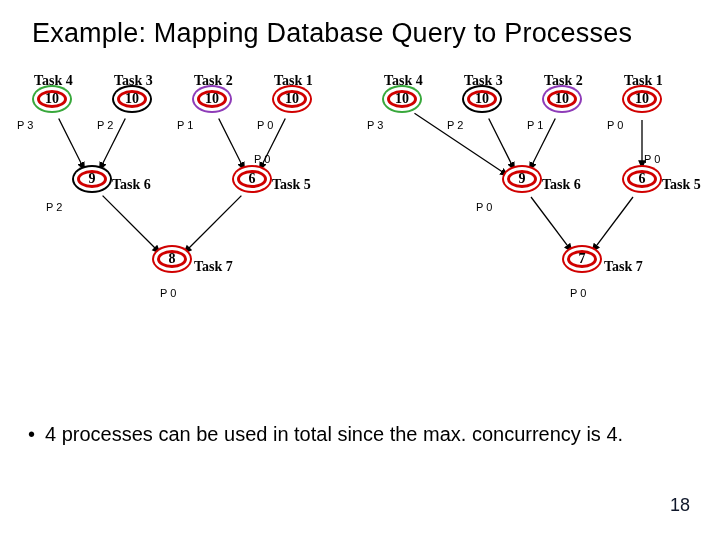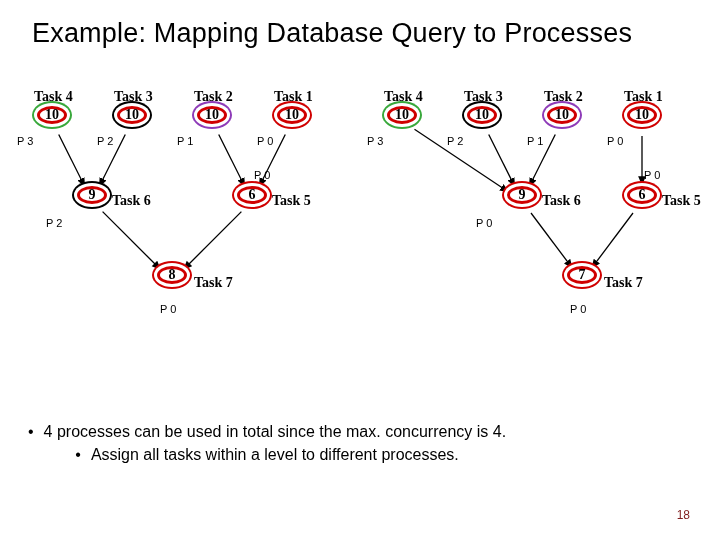--- a/index.html
+++ b/index.html
@@ -16,21 +16,21 @@
   .title {
     font-size: 27px;
     text-align: left;
     padding: 18px 0 0 32px;
     letter-spacing: 0.2px;
   }
   .diagram-area {
     position: relative;
     width: 720px;
     height: 280px;
-    margin-top: 36px;
+    margin-top: 20px;
   }
   .node {
     position: absolute;
     width: 30px;
     height: 18px;
     border-radius: 50%;
     border: 3px solid #d00000;
     background: #fff;
     box-sizing: border-box;
     display: flex;
@@ -65,34 +65,33 @@
   }
   svg.edges line {
     stroke: #000;
     stroke-width: 1.3;
     marker-end: url(#ah);
   }
   .bullets {
     position: absolute;
     left: 28px;
     top: 420px;
-    font-size: 16px;
+    font-size: 20px;
     line-height: 1.45;
-    text-align: center;
   }
   .bullets .row::before {
     content: "•";
     margin-right: 10px;
   }
   .pagenum {
     position: absolute;
     right: 30px;
-    bottom: 18px;
-    font-size: 12px;
-    color: #7f1d1d;
+    bottom: 24px;
+    font-size: 18px;
+    color: #0f172a;
   }
 </style>
 </head>
 <body>
 
 <div class="title">Example: Mapping Database Query to Processes</div>
 
 <div class="diagram-area">
   <svg class="edges">
     <defs>
@@ -156,16 +155,15 @@
       <div class="tlabel" style="left: 662px; top: 108px;">Task 5</div>
       <div class="plabel" style="left: 644px; top: 84px;">P 0</div>
       <div class="node ring" style="--ring: #d00000; left: 567px; top: 181px;">7</div>
       <div class="tlabel" style="left: 604px; top: 190px;">Task 7</div>
       <div class="plabel" style="left: 570px; top: 218px;">P 0</div>
     </div>
 </div>
 
 <div class="bullets">
   <div class="row">4 processes can be used in total since the max. concurrency is 4.</div>
-  <div class="row">Assign all tasks within a level to different processes.</div>
 </div>
 
 <div class="pagenum">18</div>
 
 </body></html>

